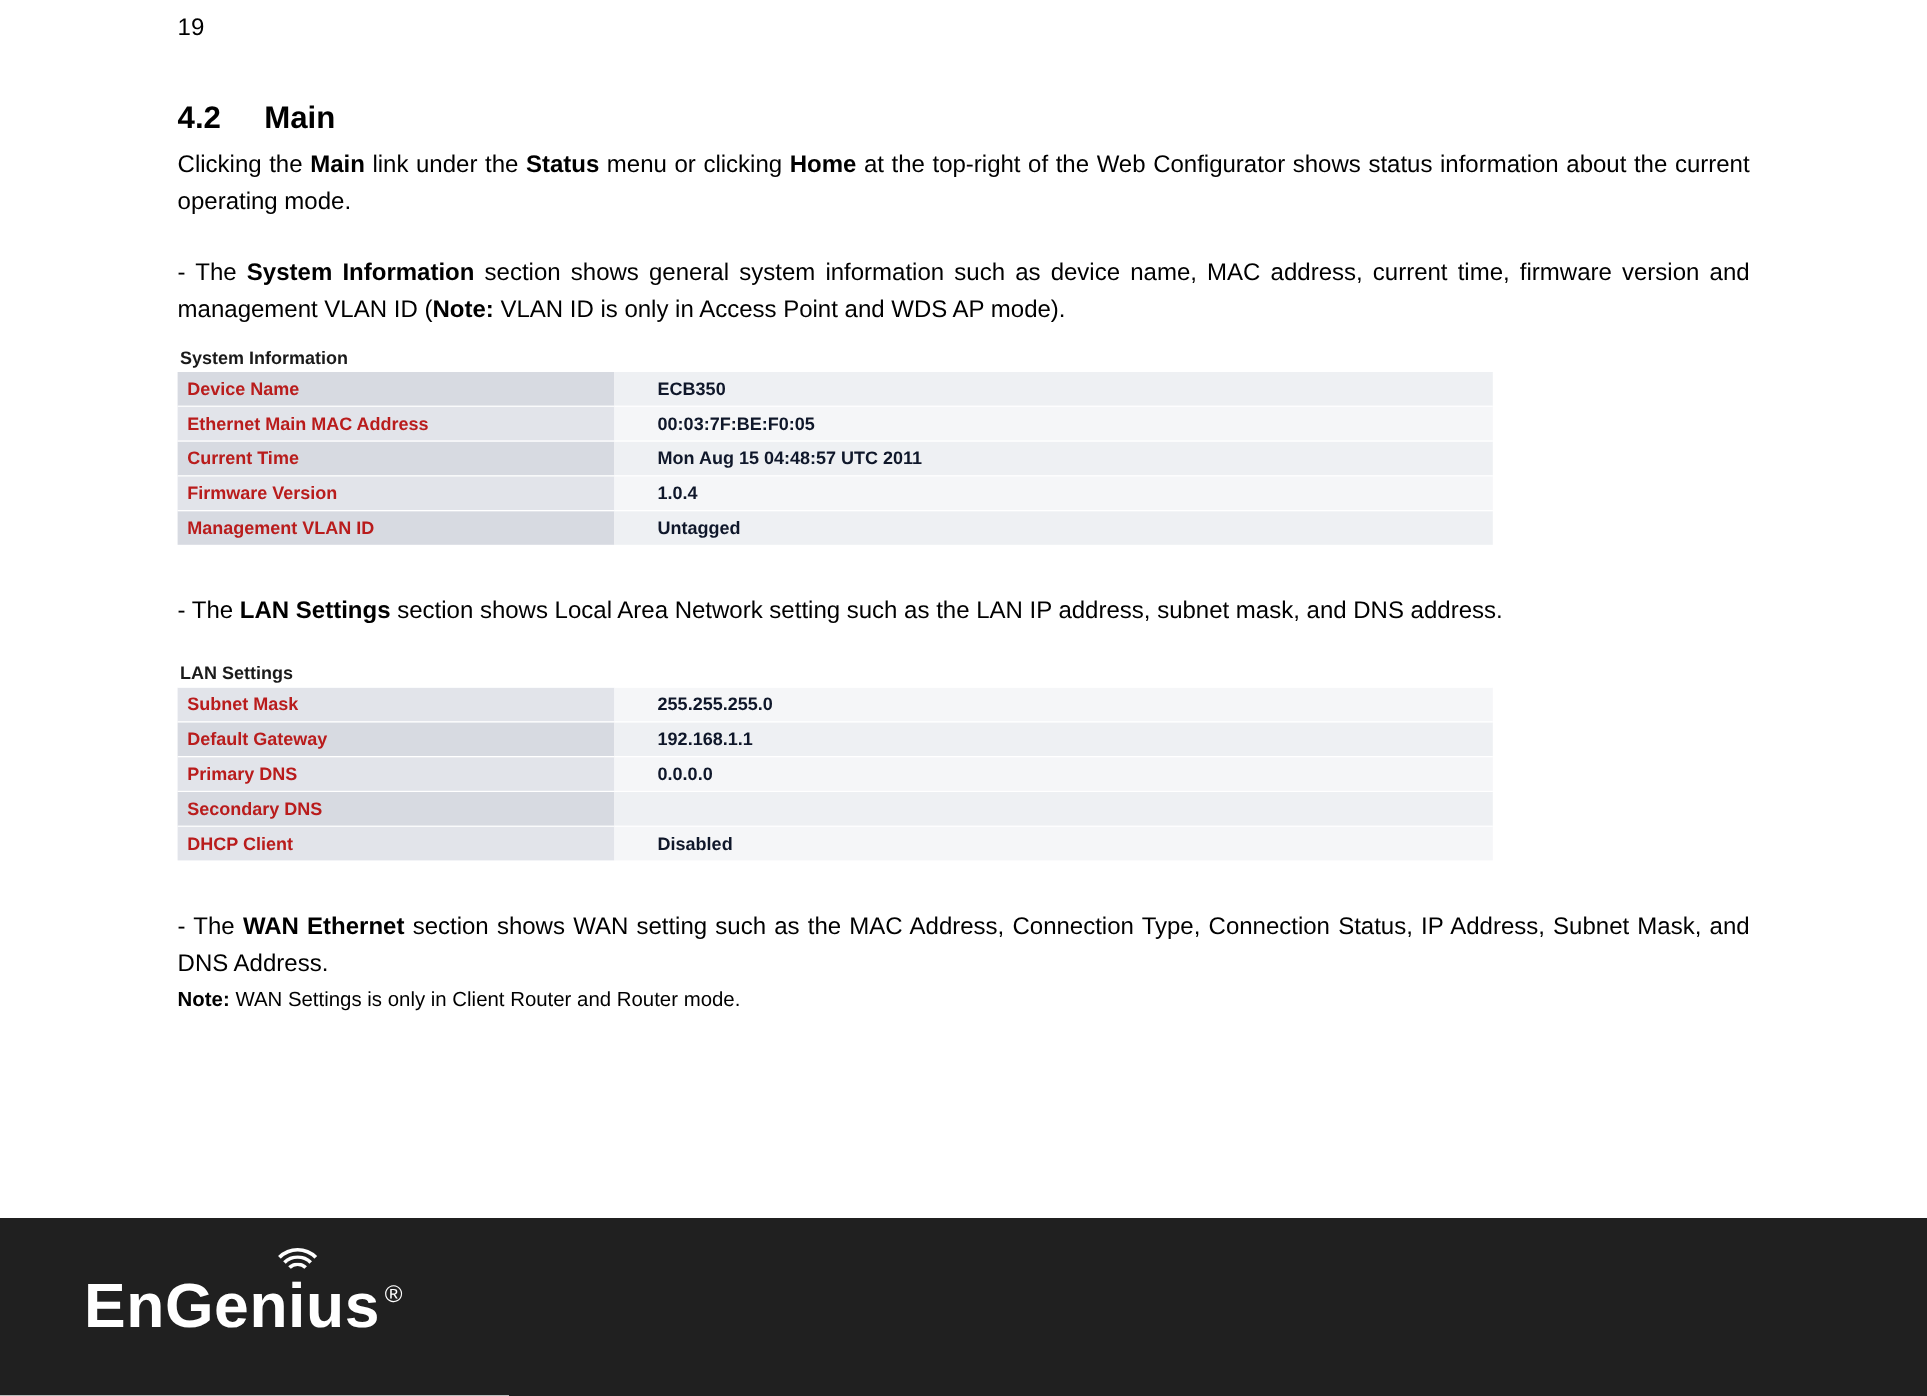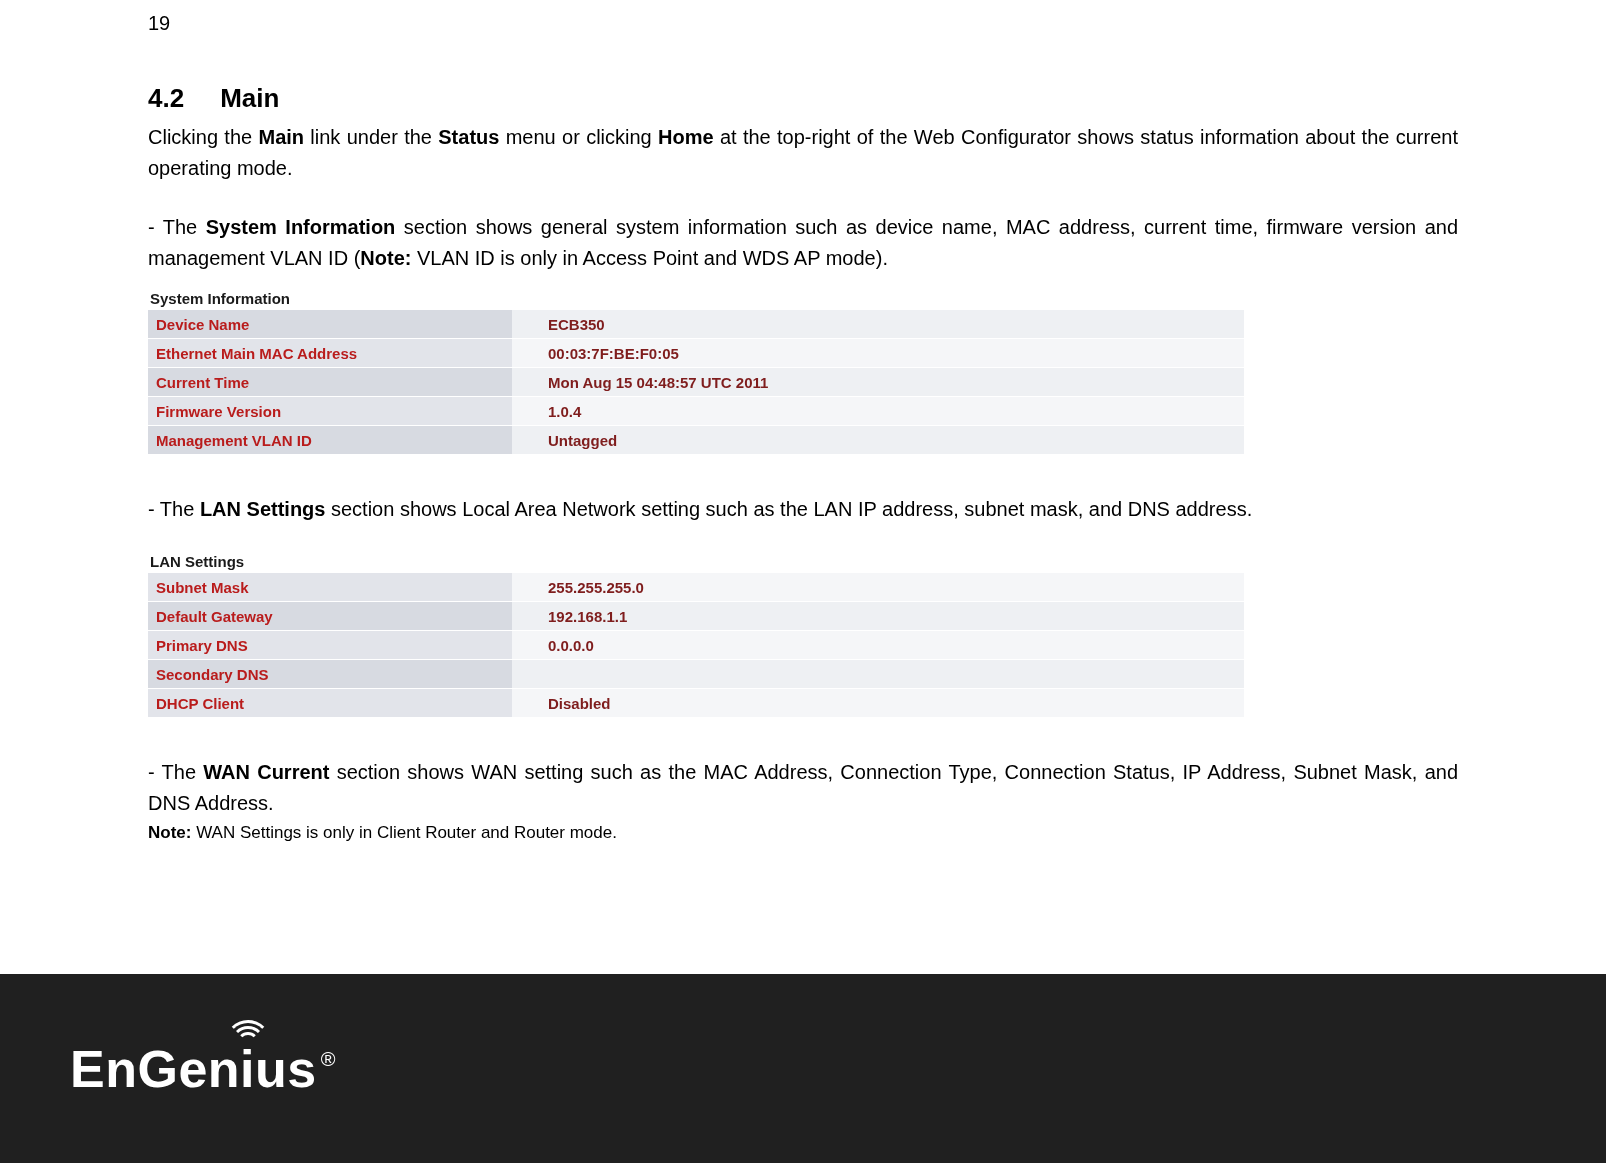--- a/index.html
+++ b/index.html
@@ -76,32 +76,32 @@
     height: 22px;
     border-top: 1px solid #ffffff;
   }
   table.info-table td.label {
     width: 350px;
     background: #d7dae1;
     color: #b91c1c;
   }
   table.info-table td.value {
     background: #eef0f3;
-    color: #7f1d1d;
+    color: #0f172a;
     padding-left: 36px;
   }
   table.info-table tr.alt td.label { background: #e2e4ea; }
   table.info-table tr.alt td.value { background: #f5f6f8; }
 
   .footer-bar {
     position: absolute;
     left: 0;
     bottom: 0;
     width: 1606px;
-    height: 189px;
+    height: 148px;
     background: #202020;
     display: flex;
     align-items: center;
     padding-left: 70px;
     box-sizing: border-box;
   }
   .logo-group {
     display: flex;
     align-items: flex-end;
     color: #ffffff;
@@ -221,21 +221,21 @@
             </tr>
           <tr class="alt">
               <td class="label">DHCP Client</td>
               <td class="value">Disabled</td>
             </tr>
         </tbody>
       </table>
     </div>
 
     <p class="body-para tight">
-      <span>- The </span><span class="bold">WAN Current</span><span> section shows WAN setting such as the MAC Address, Connection Type, Connection Status, IP Address, Subnet Mask, and DNS Address.</span>
+      <span>- The </span><span class="bold">WAN Ethernet</span><span> section shows WAN setting such as the MAC Address, Connection Type, Connection Status, IP Address, Subnet Mask, and DNS Address.</span>
     </p>
     <p class="body-note">
       <span class="bold">Note:</span><span> WAN Settings is only in Client Router and Router mode.</span>
     </p>
 
   </div>
 
   <div class="footer-bar">
     <div class="logo-group">
       <span class="logo-text">EnGen</span>

